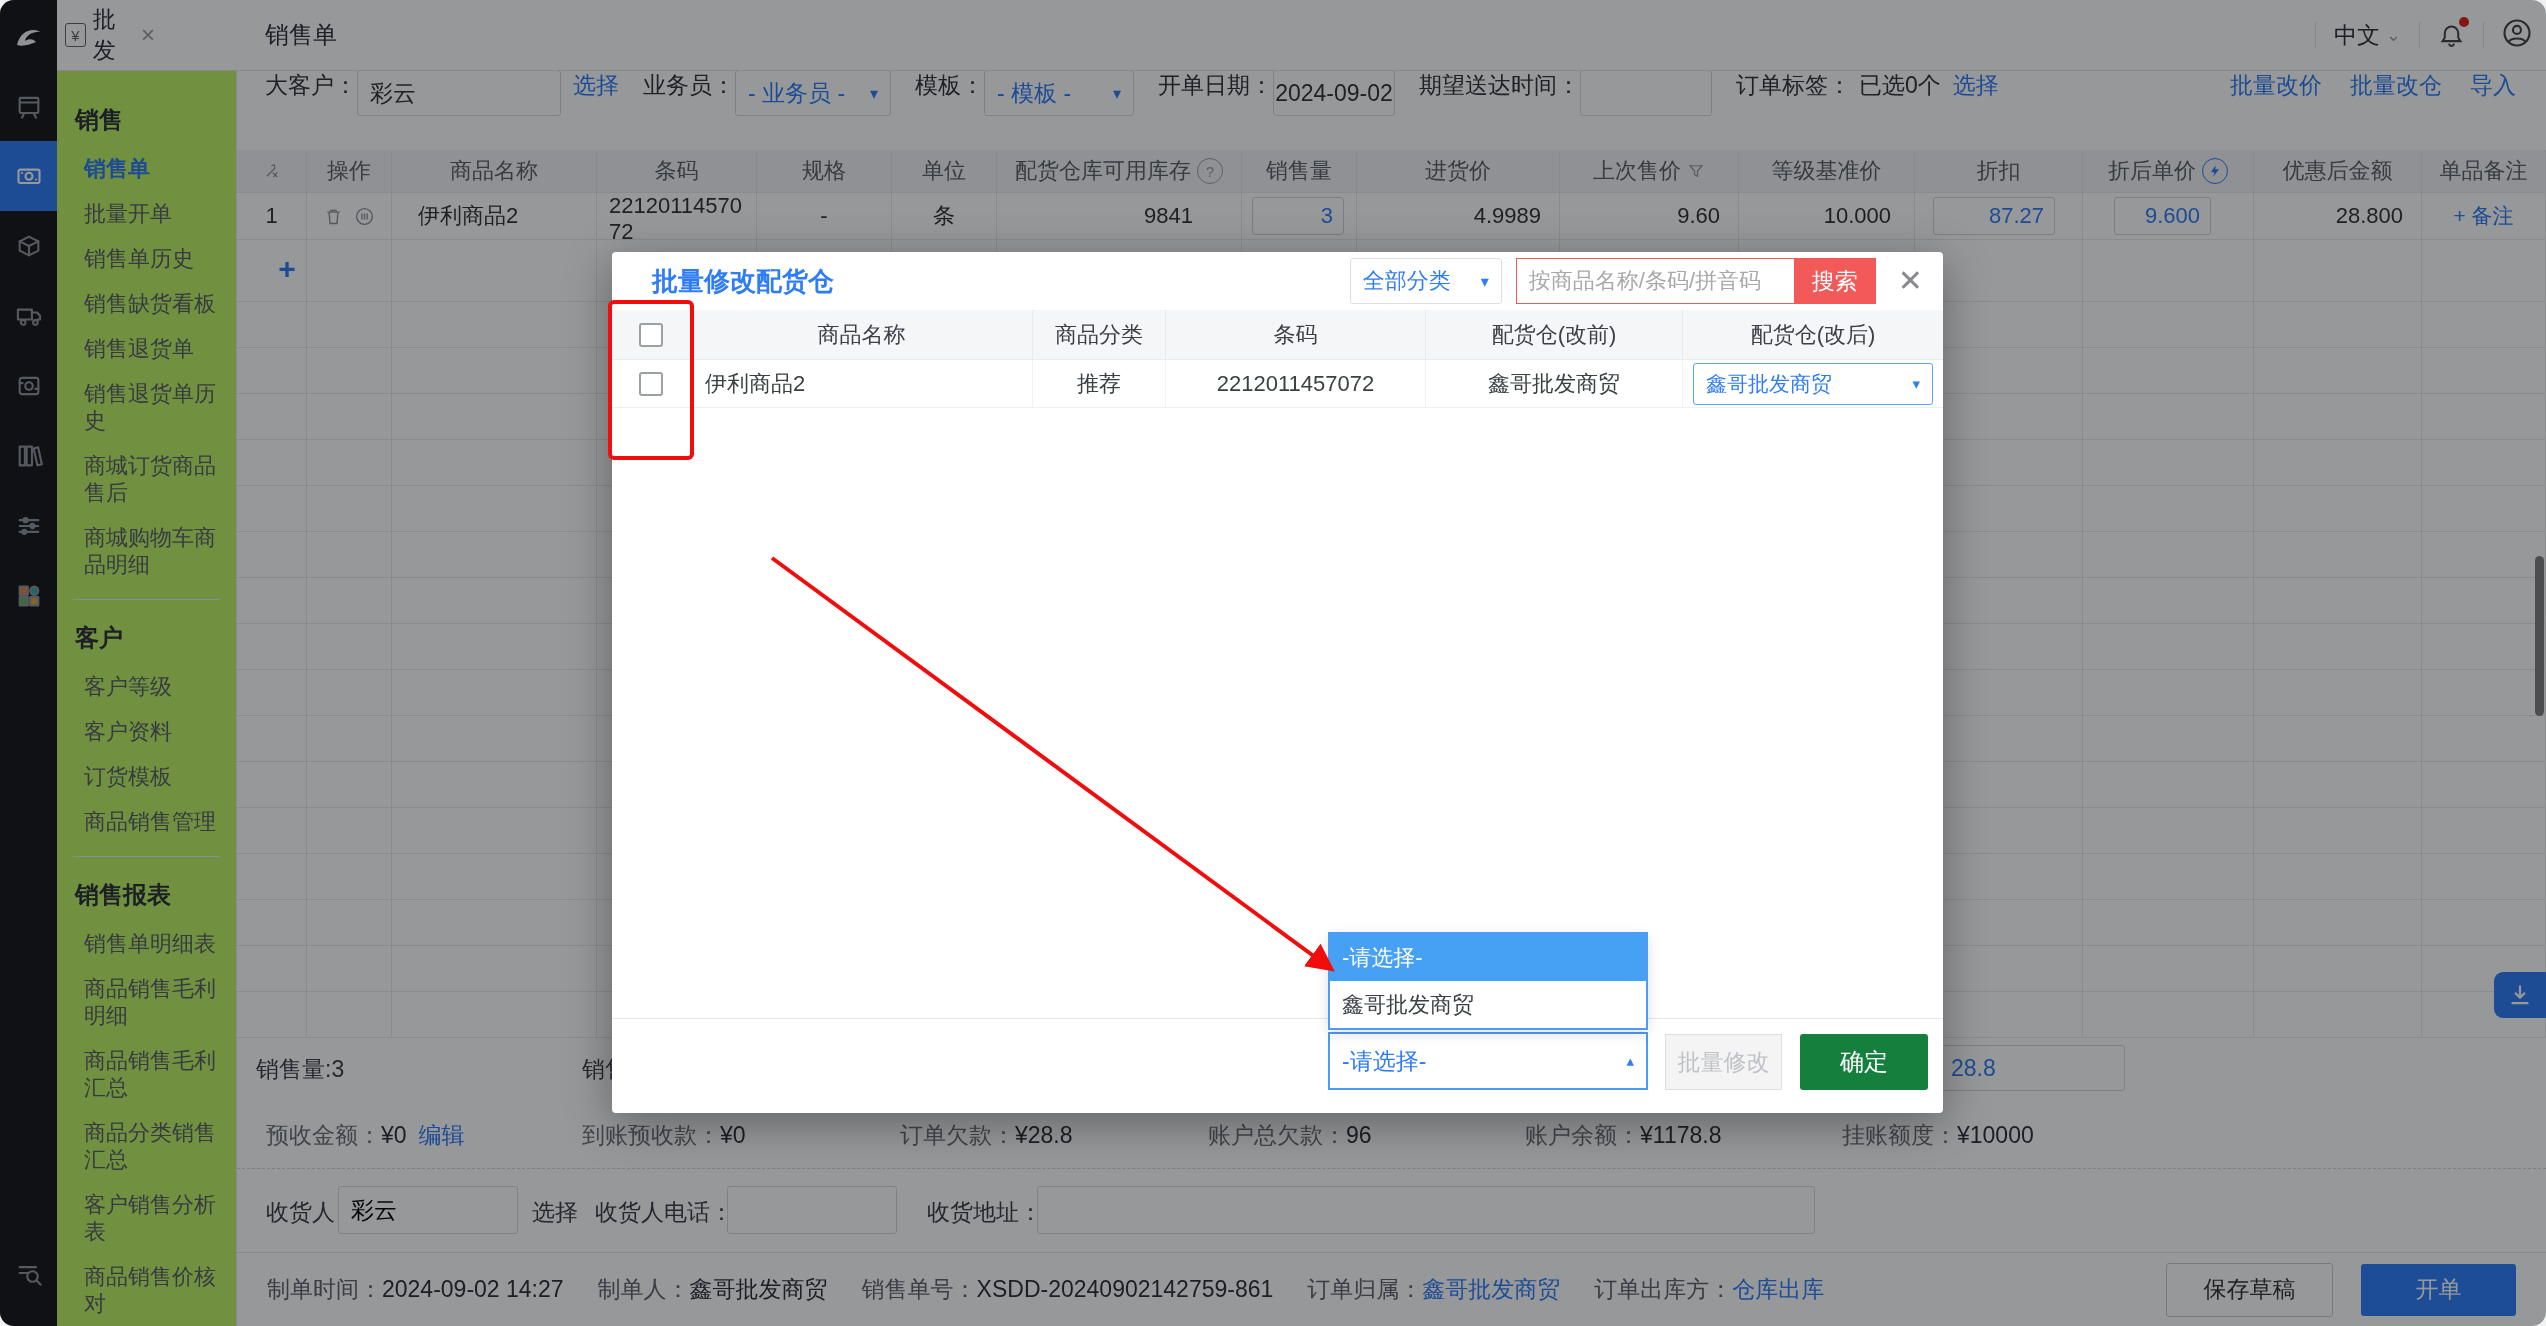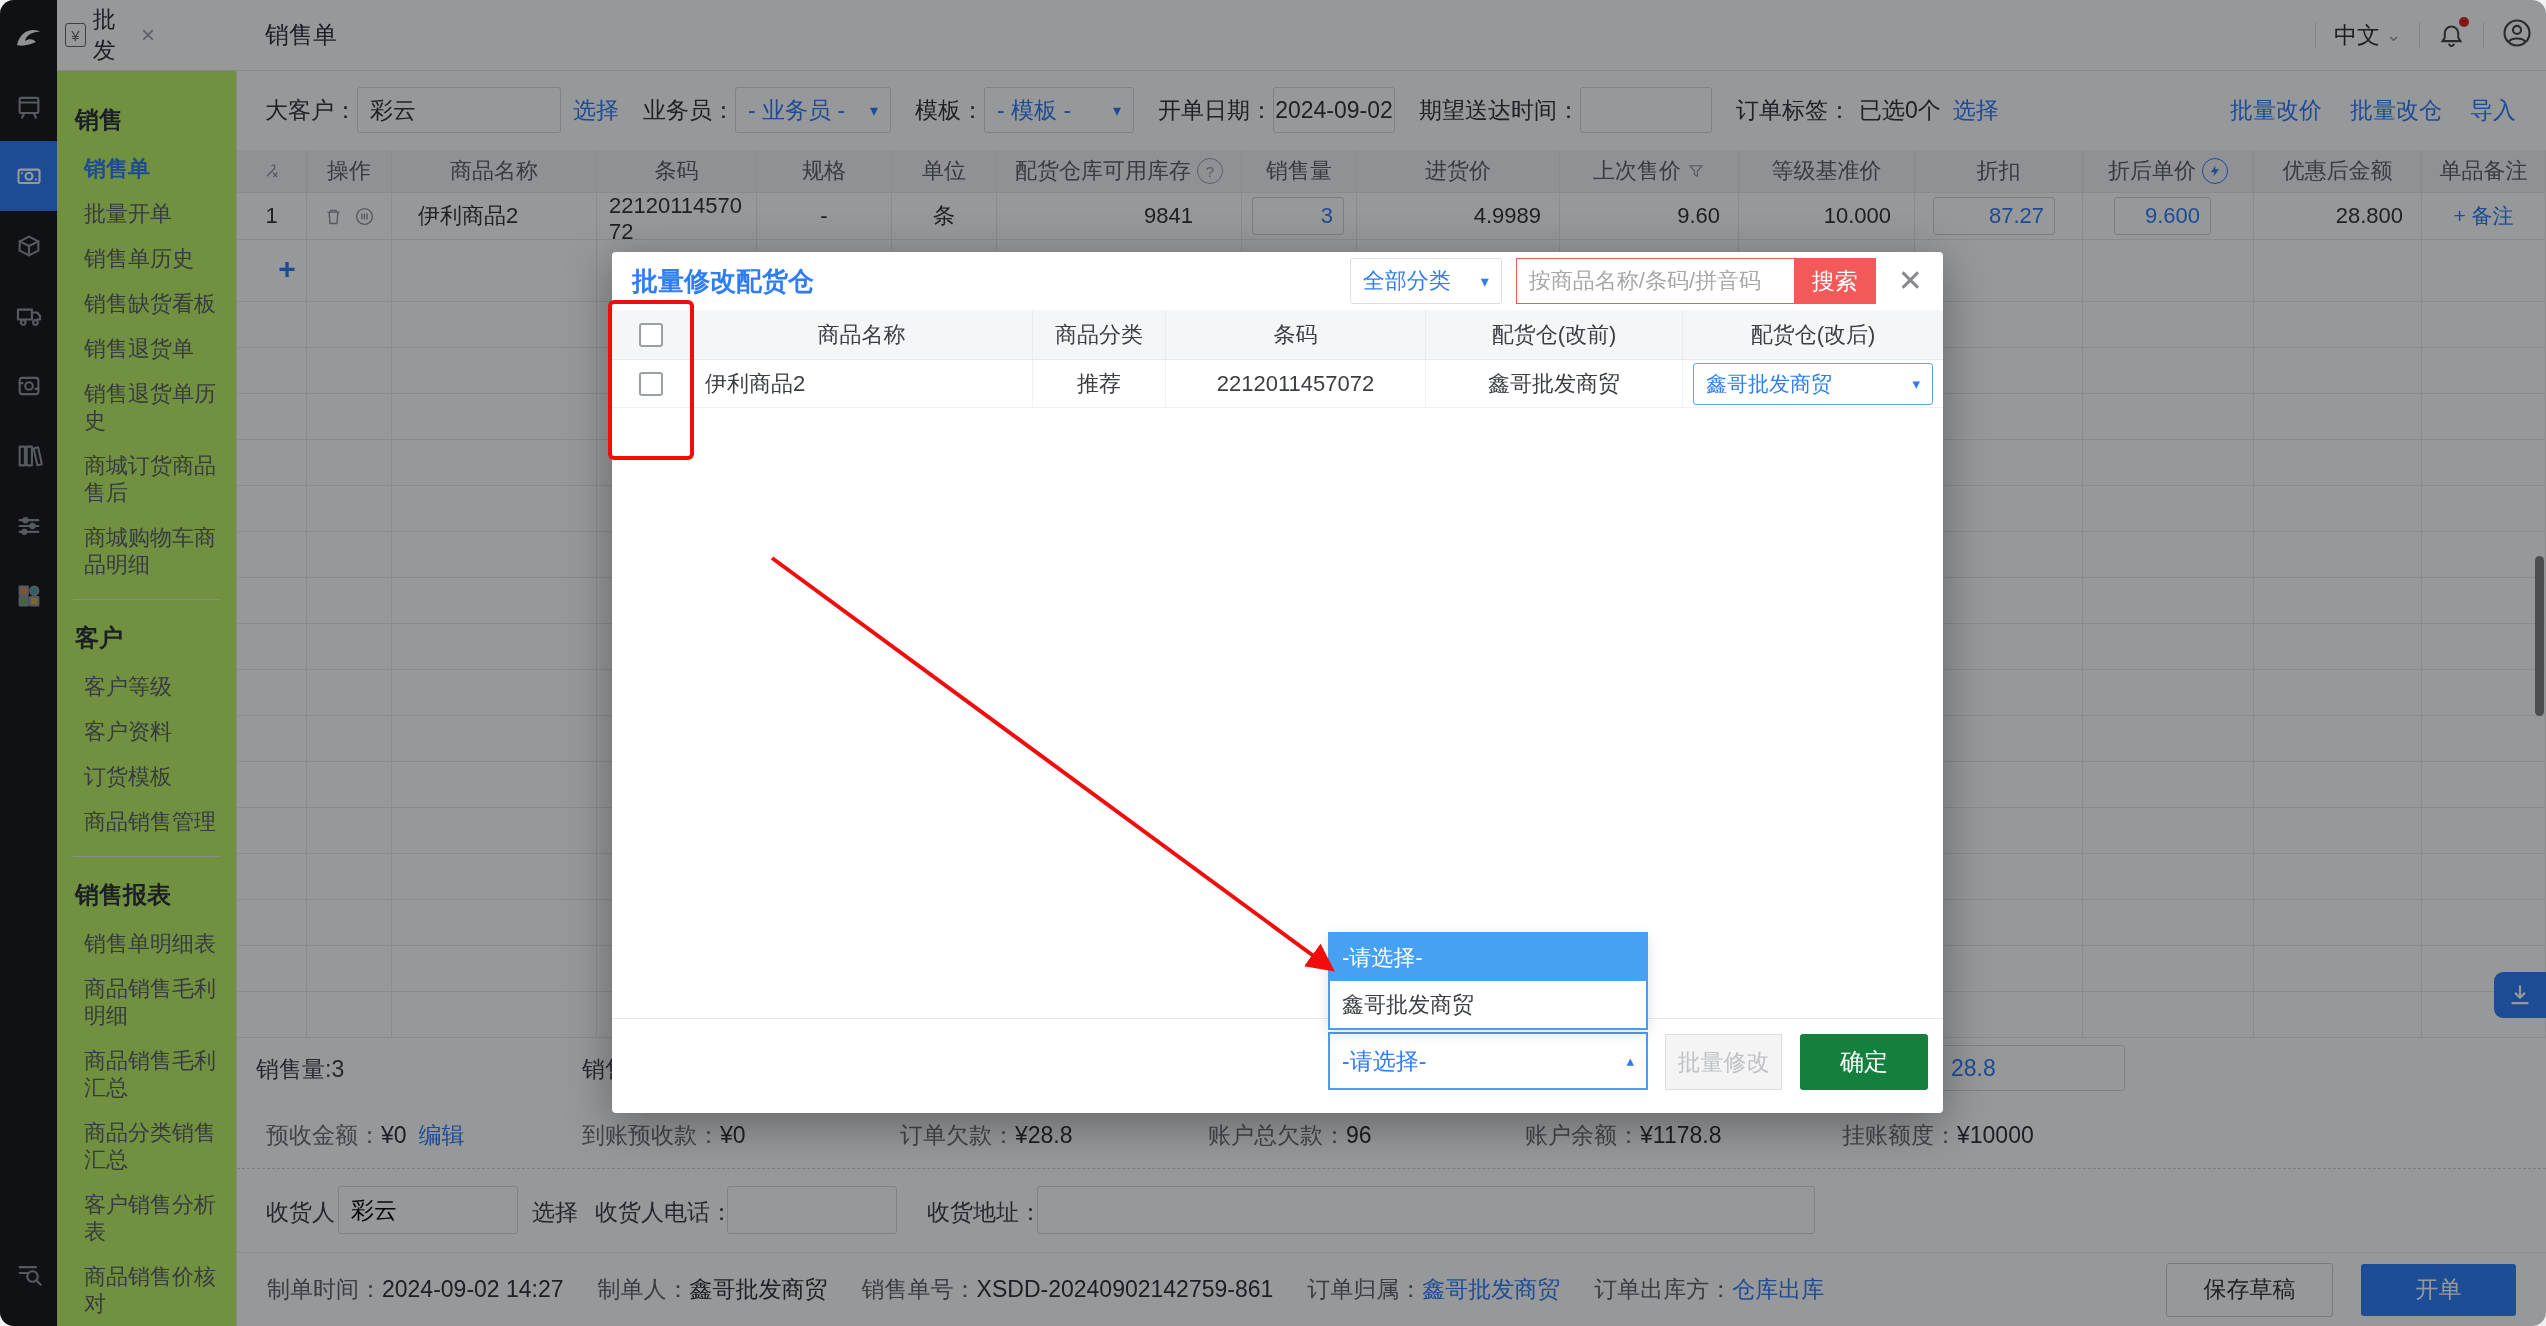--- a/index.html
+++ b/index.html
@@ -29,21 +29,21 @@
   .page-title{margin-left:110px;font-size:24px;color:#2b2f36;}
   .topbar-right{margin-left:auto;display:flex;align-items:center;padding-right:14px;}
   .tsep{width:1px;height:26px;background:#e2e2e2;margin:0 18px;}
   .lang{font-size:23px;color:#2b2f36;display:flex;align-items:center;gap:6px;cursor:pointer;}
   .chev{color:#9aa0a6;font-size:18px;}
   .bell-wrap{position:relative;cursor:pointer;display:flex;}
   .bell-wrap svg{width:27px;height:27px;stroke:#444;fill:none;stroke-width:1.8;stroke-linecap:round;}
   .red-dot{position:absolute;right:-4px;top:-5px;width:10px;height:10px;border-radius:50%;background:#e02020;}
   .avatar svg{width:30px;height:30px;stroke:#444;fill:none;stroke-width:1.7;}
   
-  .filters{position:absolute;left:237px;right:0;top:70px;height:80px;background:#fff;display:flex;align-items:center;padding-left:28px;box-sizing:border-box;font-size:23px;color:#2f3338;white-space:nowrap;}
+  .filters{position:absolute;left:237px;right:0;top:70px;height:80px;background:#fff;display:flex;align-items:flex-start;padding-left:28px;box-sizing:border-box;font-size:23px;color:#2f3338;white-space:nowrap;}
   .f-label{margin-left:24px;}
   .f-label.first{margin-left:0;}
   .f-input{width:204px;height:46px;border:1px solid #d9d9d9;border-radius:3px;padding:0 12px;font-size:23px;color:#333;box-sizing:border-box;background:#fff;font-family:inherit;}
   .f-select{width:156px;height:46px;border:1px solid #d9d9d9;border-radius:3px;display:flex;align-items:center;justify-content:space-between;padding:0 12px;color:#2e7cf6;box-sizing:border-box;cursor:pointer;}
   .f-select .caret{color:#2e7cf6;font-size:16px;}
   .f-link{color:#2e7cf6;margin-left:12px;cursor:pointer;}
   .f-date{width:122px;height:46px;border:1px solid #d9d9d9;border-radius:3px;display:flex;align-items:center;justify-content:center;color:#333;box-sizing:border-box;}
   .f-small{width:132px;height:46px;border:1px solid #d9d9d9;border-radius:3px;box-sizing:border-box;font-size:22px;padding:0 10px;font-family:inherit;}
   .f-tagval{margin-left:8px;}
   .f-actions{margin-left:auto;display:flex;gap:28px;padding-right:30px;color:#2e7cf6;}
@@ -92,21 +92,21 @@
   .bb-spacer{flex:1;}
   .btn-draft{width:165px;height:52px;border:1px solid #c9ccd0;border-radius:3px;background:#fff;color:#333;font-size:23px;display:flex;align-items:center;justify-content:center;cursor:pointer;}
   .btn-submit{width:155px;height:52px;border:none;border-radius:3px;background:#2d7ff9;color:#fff;font-size:23px;display:flex;align-items:center;justify-content:center;cursor:pointer;margin-left:-6px;}
   
   .fab{position:absolute;right:0;top:972px;width:52px;height:46px;background:#2e7cf6;border-radius:9px 0 0 9px;z-index:8;display:flex;align-items:center;justify-content:center;cursor:pointer;}
   .fab svg{width:26px;height:26px;stroke:#fff;fill:none;stroke-width:2;stroke-linecap:round;stroke-linejoin:round;}
   .scroll-thumb{position:absolute;right:2px;top:556px;width:9px;height:160px;background:#7d7f82;border-radius:5px;z-index:8;}
   
   .overlay{position:absolute;inset:0;background:rgba(8,10,14,0.42);z-index:20;}
   .modal{position:absolute;left:612px;top:252px;width:1331px;height:861px;background:#fff;border-radius:4px;z-index:30;box-shadow:0 10px 46px rgba(0,0,0,0.35);}
-  .m-head{height:58px;display:flex;align-items:center;padding:0 20px;}
+  .m-head{height:58px;display:flex;align-items:center;padding:0 20px;margin-left:20px;}
   .m-title{color:#2e7cf6;font-size:26px;font-weight:bold;}
   .m-controls{margin-left:auto;display:flex;align-items:center;}
   .m-cat{width:152px;height:46px;border:1px solid #dcdfe3;border-radius:3px;display:flex;align-items:center;justify-content:space-between;padding:0 12px;color:#2e7cf6;font-size:22px;box-sizing:border-box;cursor:pointer;}
   .m-search{width:278px;height:46px;border:1px solid #f25a5a;border-right:none;padding:0 12px;font-size:22px;margin-left:14px;box-sizing:border-box;font-family:inherit;}
   .m-search::placeholder{color:#a8a8a8;}
   .m-search-btn{width:82px;height:46px;background:#f25a5a;color:#fff;font-size:23px;display:flex;align-items:center;justify-content:center;cursor:pointer;}
   .m-close{margin-left:22px;font-size:30px;color:#88898c;cursor:pointer;line-height:1;}
   .m-grid{display:grid;grid-template-columns:79px 342px 133px 260px 257px 260px;}
   .m-hc{height:50px;background:#f5f6f8;border-bottom:1px solid #e8eaed;border-right:1px solid #e8eaed;display:flex;align-items:center;justify-content:center;font-size:22px;color:#3c4046;box-sizing:border-box;}
   .m-hc:last-child,.m-rc:last-child{border-right:none;}

